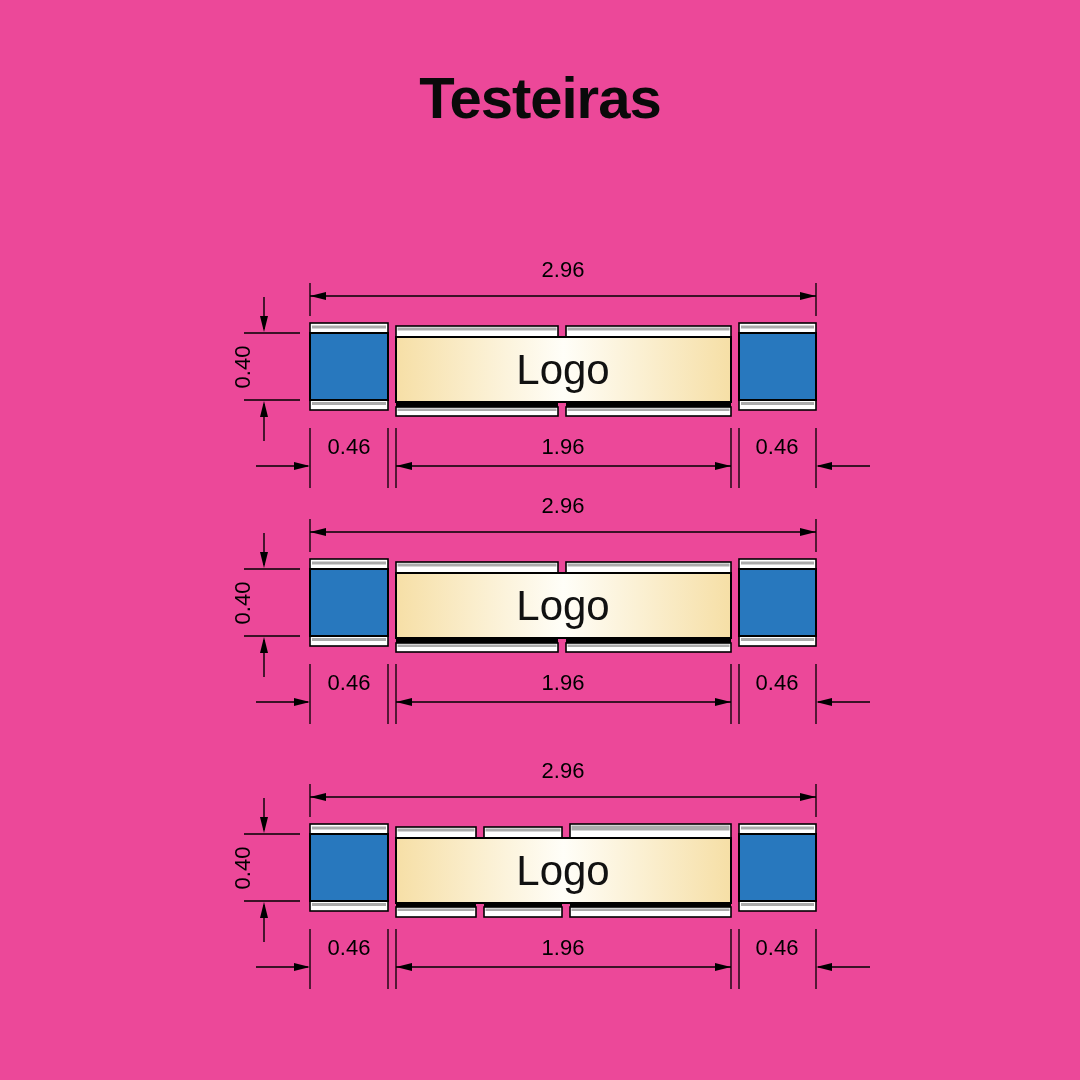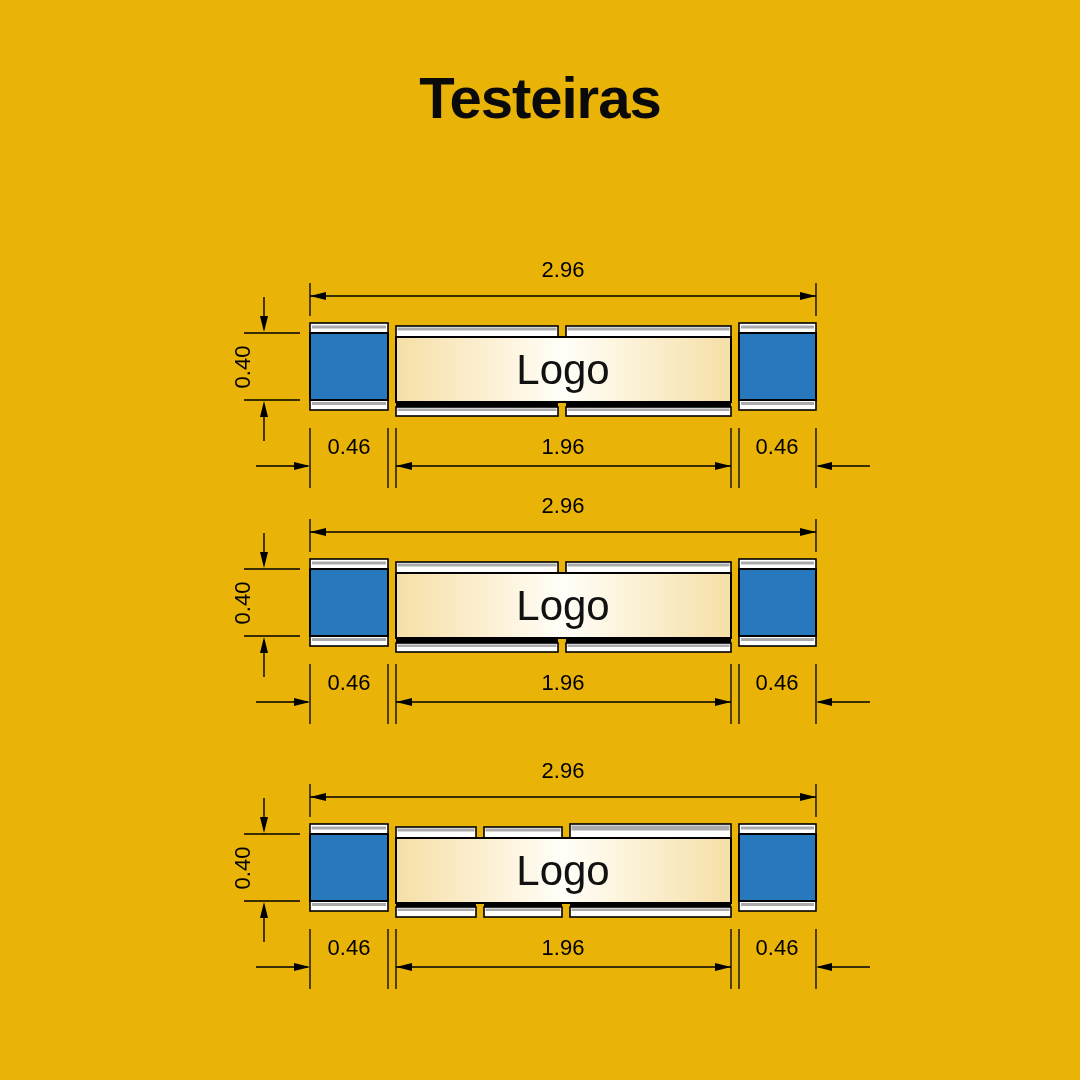--- a/index.html
+++ b/index.html
@@ -1,16 +1,16 @@
 <!DOCTYPE html>
 <html><head>
 <meta charset="utf-8">
 <style>
   html,body{margin:0;padding:0;background:#ffffff;}
-  .canvas{position:relative;width:1080px;height:1080px;background:#eab308;overflow:hidden;
+  .canvas{position:relative;width:1080px;height:1080px;background:#ec4899;overflow:hidden;
           font-family:"Liberation Sans",sans-serif;}
   .page-title{position:absolute;top:64px;left:0;width:100%;margin:0;text-align:center;
               font-size:58px;font-weight:700;letter-spacing:-1px;color:#0a0a0a;
               font-family:"Liberation Sans",sans-serif;}
   svg.diagram{position:absolute;left:220px;width:680px;height:250px;}
   #dgm1{top:250px}
   #dgm2{top:486px}
   #dgm3{top:751px}
   .dimline{stroke:#000;stroke-width:1.4;fill:none;}
   .extline{stroke:#000;stroke-width:1.3;fill:none;}

